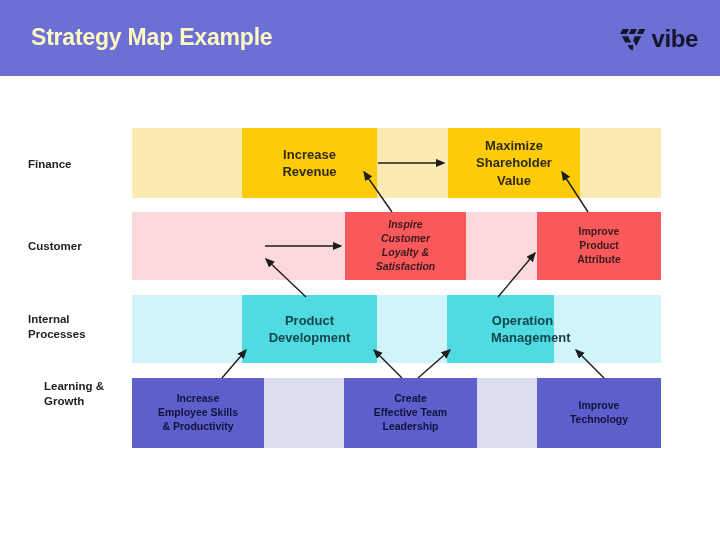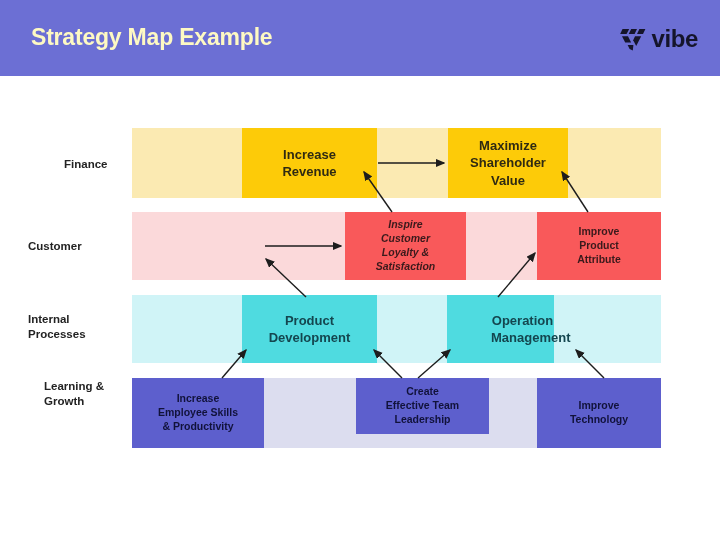--- a/index.html
+++ b/index.html
@@ -125,37 +125,37 @@
         <polygon points="11.2,2 17.0,2 14.6,7.0 8.7,7.0" fill="#15152b"></polygon>
         <polygon points="19.4,2 25.4,2 23.0,7.0 17.0,7.0" fill="#15152b"></polygon>
         <polygon points="2.0,9.2 8.0,9.2 11.1,15.6 5.2,15.6" fill="#15152b"></polygon>
         <polygon points="15.0,9.2 21.2,9.2 16.2,19.0 13.2,13.3" fill="#15152b"></polygon>
         <polygon points="7.6,18.0 13.4,18.0 12.8,23.6 9.6,22.0" fill="#15152b"></polygon>
       </svg>
       <div id="brand-name">vibe</div>
     </div>
   </div>
 
-  <div class="row-label" style="left:28px; top:157px;margin-left:36px;">Finance</div>
+  <div class="row-label" style="left:28px; top:157px;">Finance</div>
   <div class="row-label" style="left:28px; top:239px;">Customer</div>
   <div class="row-label" style="left:28px; top:312px;">Internal
 Processes</div>
   <div class="row-label" style="left:28px; top:379px;margin-left:16px;">Learning &amp;
 Growth</div>
 
   <div class="band band-finance" style="top:128px; height:70px;"></div>
   <div class="band band-customer" style="top:212px; height:68px;"></div>
   <div class="band band-internal" style="top:295px; height:68px;"></div>
   <div class="band band-learning" style="top:378px; height:70px;"></div>
 
   <div class="node node-finance" style="left:242px; top:128px; width:135px; height:70px; font-size:13px;">
     <span>Increase
 Revenue</span>
   </div>
-  <div class="node node-finance" style="left:448px; top:128px; width:120px; height:70px; font-size:13px;">
+  <div class="node node-finance" style="left:448px; top:128px; width:132px; height:70px; font-size:13px;">
     <span>Maximize
 Shareholder
 Value</span>
   </div>
 
   <div class="node node-customer" style="left:345px; top:212px; width:121px; height:68px; font-size:10.5px;font-style:italic;">
     <span>Inspire
 Customer
 Loyalty &amp;
 Satisfaction</span>
@@ -173,21 +173,21 @@
   <div class="node node-internal" style="left:447px; top:295px; width:107px; height:68px; font-size:13px;padding-left:44px;">
     <span>Operation
 Management</span>
   </div>
 
   <div class="node node-learning" style="left:132px; top:378px; width:132px; height:70px; font-size:10.5px;">
     <span>Increase
 Employee Skills
 &amp; Productivity</span>
   </div>
-  <div class="node node-learning" style="left:356px; top:378px; width:133px; height:56px; font-size:10.5px;">
+  <div class="node node-learning" style="left:344px; top:378px; width:133px; height:70px; font-size:10.5px;">
     <span>Create
 Effective Team
 Leadership</span>
   </div>
   <div class="node node-learning" style="left:537px; top:378px; width:124px; height:70px; font-size:10.5px;">
     <span>Improve
 Technology</span>
   </div>
 
   <svg id="arrows" viewBox="0 0 720 539">

